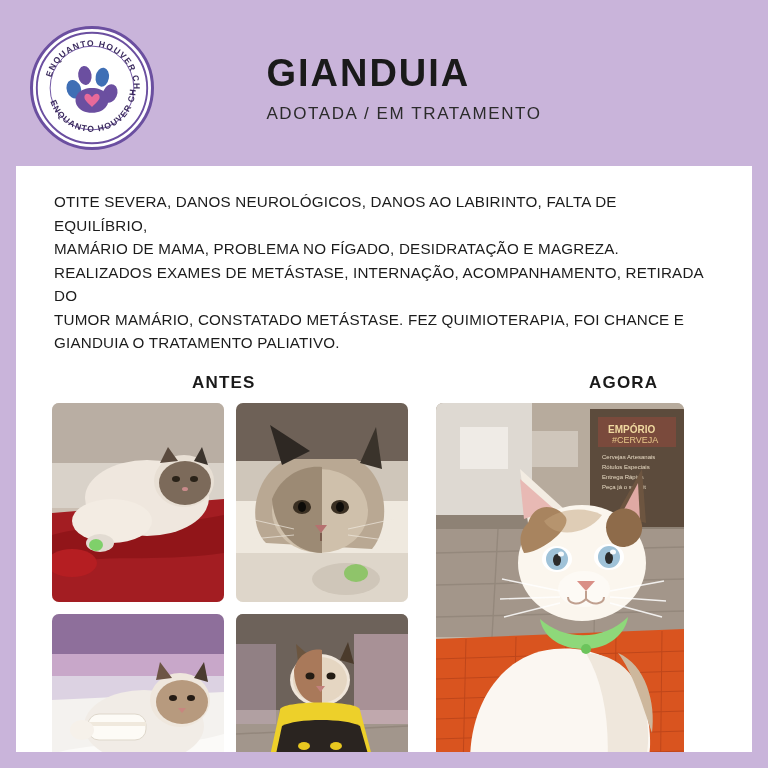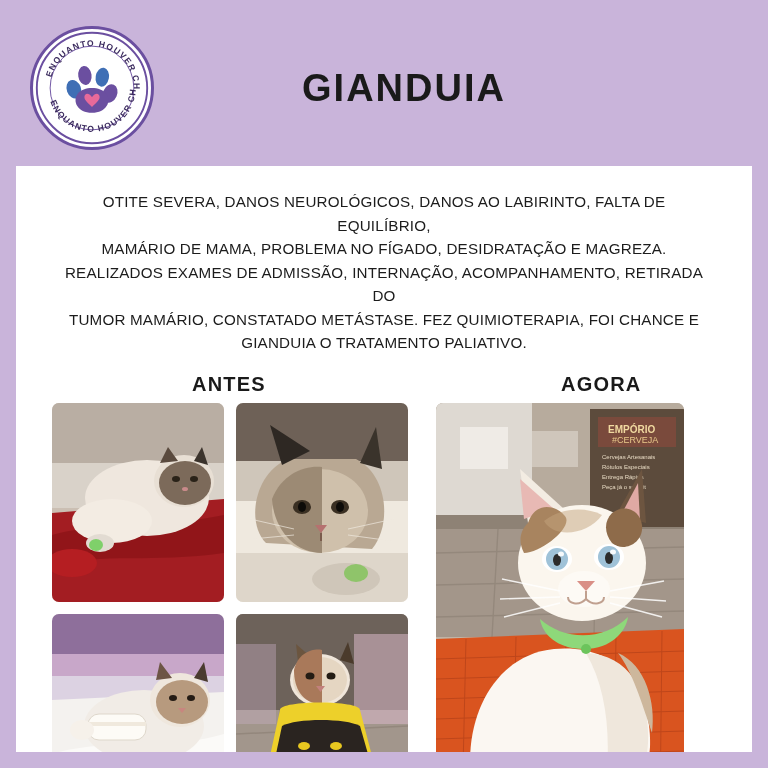--- a/index.html
+++ b/index.html
@@ -54,41 +54,40 @@
   }
   .subtitle {
     margin-top: 10px;
     font-size: 17px;
     letter-spacing: 1.6px;
     color: #2b2b2b;
   }
   
   .description {
     padding: 24px 38px 0 38px;
-    text-align: center;
     font-size: 15.2px;
     line-height: 1.55;
     color: #1c1c1c;
     letter-spacing: .2px;
   }
   
   .labels {
     position: relative;
     height: 34px;
     margin-top: 14px;
   }
   .label {
     position: absolute;
-    font-size: 20px;
+    font-size: 17px;
     font-weight: bold;
     letter-spacing: 1.2px;
     color: #1a1a1a;
   }
   .label-antes { left: 176px; top: 4px; }
-  .label-agora { left: 545px; top: 4px; }
+  .label-agora { left: 573px; top: 4px; }
   
   .gallery {
     position: relative;
     padding: 0 36px;
     display: flex;
     gap: 16px;
   }
   .left-grid {
     display: grid;
     grid-template-columns: 172px 172px;
@@ -135,27 +134,28 @@
           <ellipse cx="8" cy="-17" rx="7" ry="10" fill="#3f6fb5" transform="rotate(10)"></ellipse>
           <ellipse cx="18" cy="-6" rx="7.5" ry="10" fill="#6b4fa0" transform="rotate(24)"></ellipse>
           <path d="M 0,22 C -15,22 -21,10 -15,2 C -9,-6 9,-6 15,2 C 21,10 15,22 0,22 Z" fill="#6b4fa0"></path>
           <path d="M 0,16 C -4,12 -8,9 -8,5.5 C -8,2.5 -5.5,1 -3,2.5 C -1.5,3.4 -0.6,4.6 0,5.6 C 0.6,4.6 1.5,3.4 3,2.5 C 5.5,1 8,2.5 8,5.5 C 8,9 4,12 0,16 Z" fill="#e86a9a"></path>
         </g>
       </svg>
     </div>
 
     <div class="title-block">
       <div class="title">GIANDUIA</div>
+      <div class="subtitle">ADOTADA / EM TRATAMENTO</div>
     </div>
   </div>
 
   <div class="description">
     <div>OTITE SEVERA, DANOS NEUROLÓGICOS, DANOS AO LABIRINTO, FALTA DE EQUILÍBRIO,</div>
     <div>MAMÁRIO DE MAMA, PROBLEMA NO FÍGADO, DESIDRATAÇÃO E MAGREZA.</div>
-    <div>REALIZADOS EXAMES DE ADMISSÃO, INTERNAÇÃO, ACOMPANHAMENTO, RETIRADA DO</div>
+    <div>REALIZADOS EXAMES DE METÁSTASE, INTERNAÇÃO, ACOMPANHAMENTO, RETIRADA DO</div>
     <div>TUMOR MAMÁRIO, CONSTATADO METÁSTASE. FEZ QUIMIOTERAPIA, FOI CHANCE E</div>
     <div>GIANDUIA O TRATAMENTO PALIATIVO.</div>
   </div>
 
   <div class="labels">
     <div class="label label-antes">ANTES</div>
     <div class="label label-agora">AGORA</div>
   </div>
 
   <div class="gallery">

